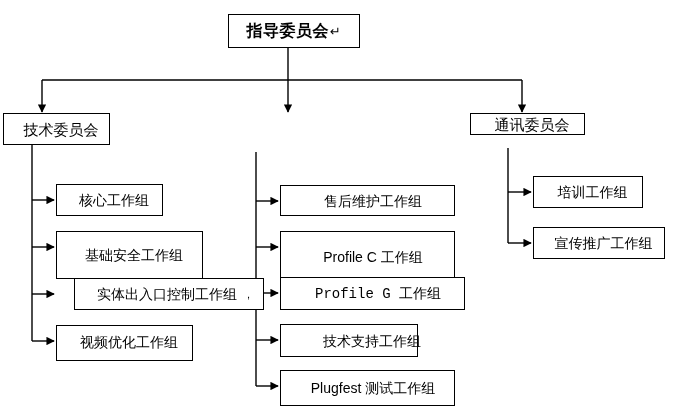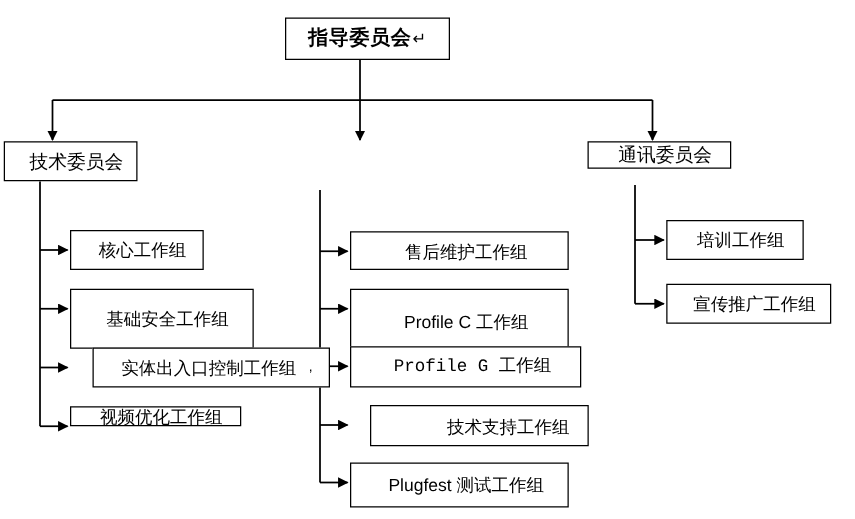--- a/index.html
+++ b/index.html
@@ -129,37 +129,37 @@
 
   <div class="node leaf pad-small" style="left:56px; top:231px; width:147px; height:48px;">
     <span class="label">基础安全工作组</span>
   </div>
 
   <div class="node leaf pad-small" style="left:52px; top:278px; width:190px; height:32px;margin-left:22px;">
     <span class="label">实体出入口控制工作组</span>
       <span class="trailing-mark">,</span>
   </div>
 
-  <div class="node leaf pad-small" style="left:56px; top:325px; width:137px; height:16px;">
+  <div class="node leaf pad-small" style="left:56px; top:325px; width:137px; height:36px;font-family:Liberation Mono, monospace;">
     <span class="label">视频优化工作组</span>
   </div>
 
   <div class="node leaf" style="left:280px; top:185px; width:175px; height:31px;">
     <span class="label">售后维护工作组</span>
   </div>
 
   <div class="node leaf" style="left:280px; top:231px; width:175px; height:51px;">
     <span class="label">Profile C 工作组</span>
   </div>
 
   <div class="node leaf" style="left:280px; top:277px; width:185px; height:33px;font-family:Liberation Mono, monospace;">
     <span class="label">Profile G 工作组</span>
   </div>
 
-  <div class="node leaf" style="left:296px; top:324px; width:175px; height:33px;padding-left:46px;">
+  <div class="node leaf" style="left:280px; top:324px; width:138px; height:33px;padding-left:46px;">
     <span class="label">技术支持工作组</span>
   </div>
 
   <div class="node leaf" style="left:280px; top:370px; width:175px; height:36px;">
     <span class="label">Plugfest 测试工作组</span>
   </div>
 
   <div class="node leaf pad-small" style="left:533px; top:176px; width:110px; height:32px;">
     <span class="label">培训工作组</span>
   </div>

